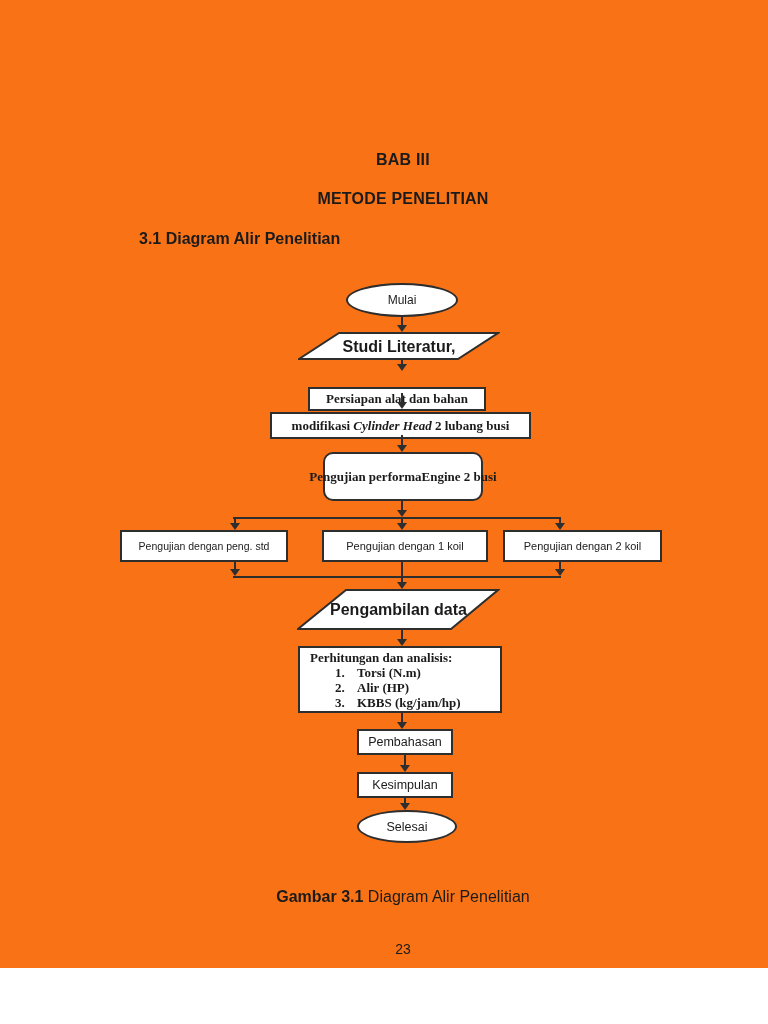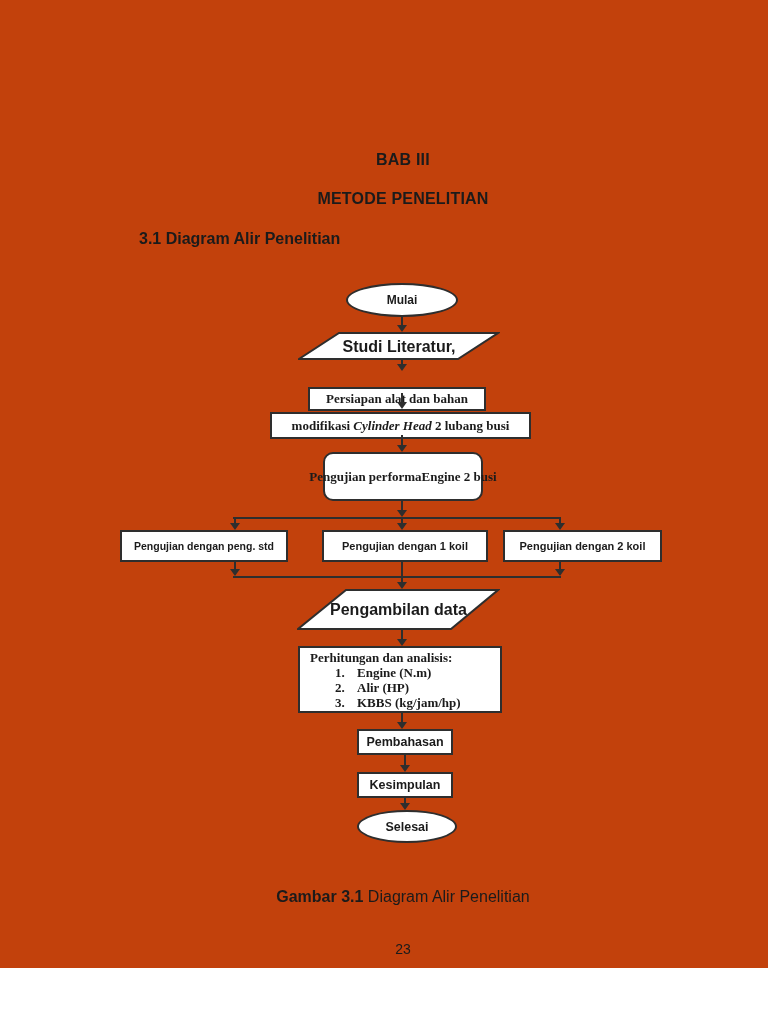--- a/index.html
+++ b/index.html
@@ -1,28 +1,28 @@
 <!DOCTYPE html>
 <html><head>
 <meta charset="utf-8">
 <style>
   html,body{margin:0;padding:0;background:#ffffff;}
-  .page{position:relative;width:768px;height:968px;background:#c2410c;overflow:hidden;
+  .page{position:relative;width:768px;height:968px;background:#f97316;overflow:hidden;
         font-family:"Liberation Sans",sans-serif;color:#1b1b1b;}
   
   .center-head{position:absolute;left:19px;width:768px;text-align:center;
                font-weight:bold;font-size:16px;letter-spacing:.2px;}
   .section-head{position:absolute;left:139px;top:230px;font-weight:bold;font-size:16px;}
   
   .node{position:absolute;box-sizing:border-box;display:flex;align-items:center;justify-content:center;
         text-align:center;white-space:nowrap;}
   .rect{border:2px solid #2e2e2e;background:#fff;}
   .ellipse{border:2px solid #2e2e2e;border-radius:50%;background:#fff;}
   .rounded{border:2px solid #2e2e2e;border-radius:10px;background:#fff;}
-  .sans-label{font-family:"Liberation Sans",sans-serif;font-weight:bold;font-size:12px;}
+  .sans-label{font-family:"Liberation Sans",sans-serif;font-weight:normal;font-size:12px;}
   .serif-label{font-family:"Liberation Serif",serif;font-weight:bold;font-size:13px;}
   .para{position:absolute;}
   .para svg{position:absolute;left:0;top:0;}
   .para .lbl{position:absolute;inset:0;display:flex;align-items:center;justify-content:center;
              font-weight:bold;font-size:16px;}
   
   .vl{position:absolute;width:2px;background:#2e2e2e;}
   .hl{position:absolute;height:2px;background:#2e2e2e;}
   .ah{position:absolute;width:0;height:0;border-left:5px solid transparent;
       border-right:5px solid transparent;border-top:7px solid #2e2e2e;}
@@ -122,21 +122,21 @@
       <div class="lbl">Pengambilan data</div>
     </div>
 
     <div class="vl" style="left:401px;top:630px;height:9px"></div>
     <div class="ah" style="left:397px;top:639px"></div>
 
     <div class="node rect analysis" style="left:298px;top:646px;width:204px;height:67px;">
       <div class="a-title">Perhitungan dan analisis:</div>
       <div class="a-row">
         <span class="a-num">1.</span>
-        <span>Engine (N.m)</span>
+        <span>Torsi (N.m)</span>
       </div>
       <div class="a-row">
         <span class="a-num">2.</span>
         <span>Alir (HP)</span>
       </div>
       <div class="a-row">
         <span class="a-num">3.</span>
         <span>KBBS (kg/jam/hp)</span>
       </div>
     </div>

